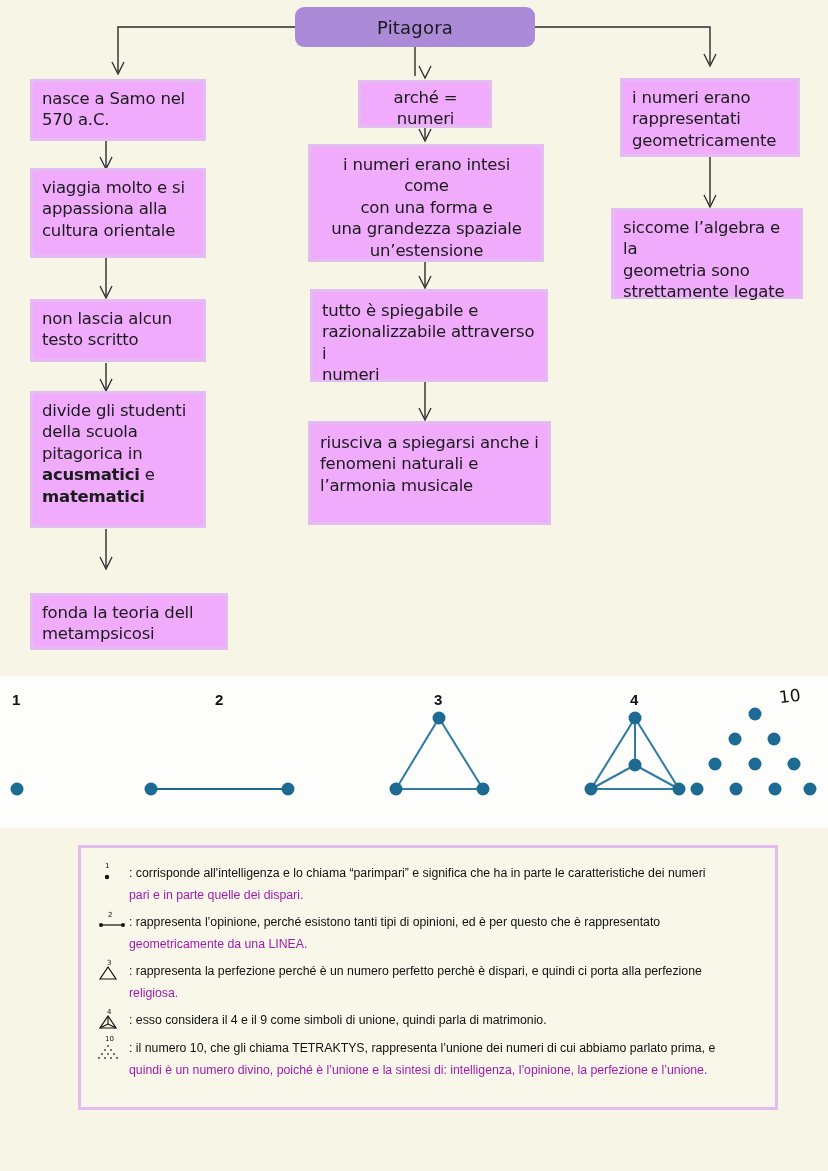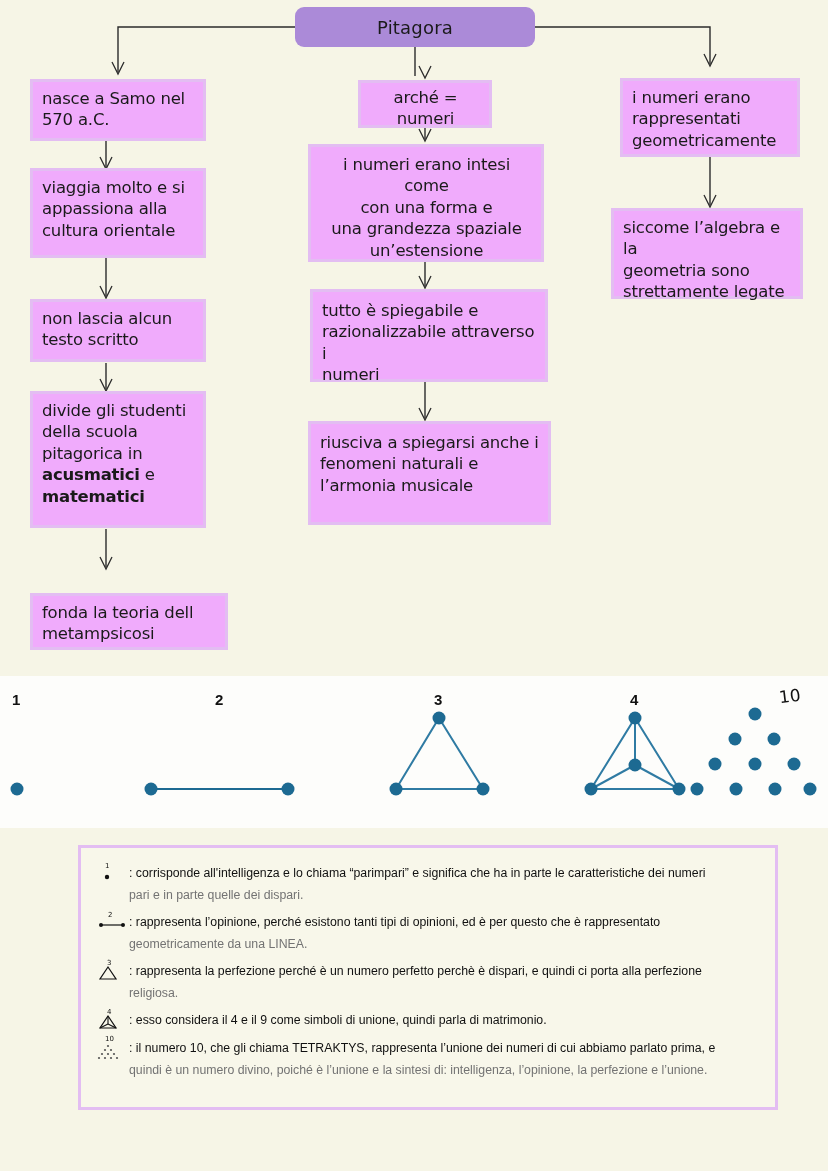--- a/index.html
+++ b/index.html
@@ -70,21 +70,21 @@
     display:flex;align-items:flex-start;
     font-size:12.3px;line-height:1.30;color:#111;
     margin-bottom:0px;
   }
   .legend-ico{
     flex:0 0 30px;width:30px;height:24px;position:relative;margin-right:2px;
   }
   .legend-ico svg{position:absolute;left:0;top:0;}
   .legend-txt{flex:1 1 auto;padding-top:4px;}
   .legend-cont{
-    font-size:12.3px;line-height:1.30;color:#737373;
+    font-size:12.3px;line-height:1.30;color:#a21caf;
     margin:0 0 7px 32px;padding-top:2px;
   }
   .tiny-n{
     position:absolute;
     font-family:"DejaVu Sans", sans-serif;
     font-size:7px;color:#111;
   }
 </style>
 </head>
 <body>

